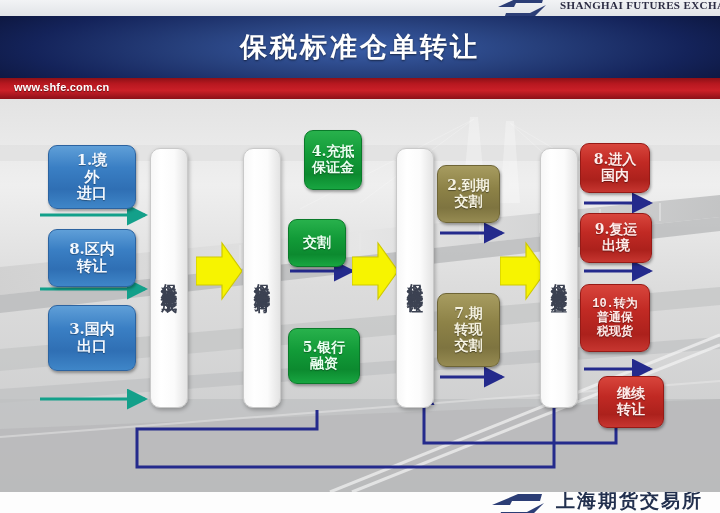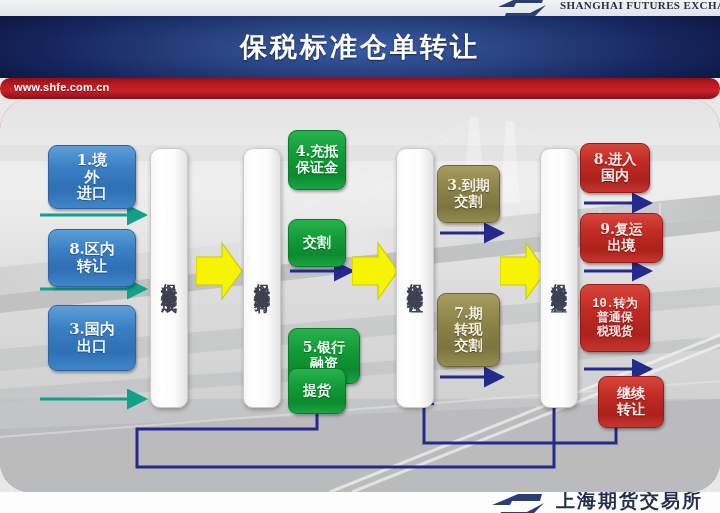--- a/index.html
+++ b/index.html
@@ -42,35 +42,33 @@
     color:#ffffff;
     font-family:"DejaVu Serif","Liberation Serif",serif;
     font-size:27px;font-weight:bold;letter-spacing:3px;
     text-shadow:0 1px 2px rgba(0,0,0,.55);
   }
 
   
   .urlbar{
     position:absolute;left:0;top:78px;width:720px;height:21px;
     background:linear-gradient(to bottom,#8e1016 0%,#b81820 28%,#cb2028 60%,#8c1018 100%);
-    border-radius:10px;
   }
   .urlbar .url{
     position:absolute;left:14px;top:3px;
     color:#ffffff;font-family:"Liberation Sans",sans-serif;
     font-size:11px;font-weight:bold;letter-spacing:.2px;
     text-shadow:0 1px 1px rgba(0,0,0,.5);
   }
 
   
   .canvas{
     position:absolute;left:0;top:99px;width:720px;height:393px;
     overflow:hidden;
     background:#ec4899;
-    border-radius:30px;
   }
   .photo{position:absolute;inset:0;}
   .foot{
     position:absolute;left:0;top:492px;width:720px;height:21px;
     background:#fdfdfd;overflow:hidden;
   }
   .foot .mark2{position:absolute;left:486px;top:-4px;width:64px;height:30px;}
   .foot .cn{
     position:absolute;left:556px;top:-4px;
     font-family:"DejaVu Serif",serif;font-size:19px;font-weight:bold;
@@ -288,36 +286,35 @@
     <div class="pillar" style="left:243px;top:49px;width:38px;height:260px;">
       <span>保税标准仓单持有</span>
     </div>
     <div class="pillar" style="left:396px;top:49px;width:38px;height:260px;">
       <span>保税标准仓单转让</span>
     </div>
     <div class="pillar" style="left:540px;top:49px;width:38px;height:260px;">
       <span>保税标准仓单处置</span>
     </div>
 
-    <div class="node green" style="left:288px;top:31px;width:58px;height:60px;">4.充抵
+    <div class="node green" style="left:304px;top:31px;width:58px;height:60px;">4.充抵
 保证金</div>
     <div class="node green" style="left:288px;top:120px;width:58px;height:48px;">交割</div>
     <div class="node green" style="left:288px;top:201px;width:72px;height:56px;margin-top:28px;">5.银行
 融资</div>
-    <div class="node green" style="left:288px;top:269px;width:58px;height:46px;">提货</div>
-
-    <div class="node olive" style="left:437px;top:66px;width:63px;height:58px;">3.到期
+
+    <div class="node olive" style="left:437px;top:66px;width:63px;height:58px;">2.到期
 交割</div>
     <div class="node olive" style="left:437px;top:194px;width:63px;height:74px;">7.期
 转现
 交割</div>
 
     <div class="node red" style="left:580px;top:44px;width:70px;height:50px;">8.进入
 国内</div>
-    <div class="node red" style="left:580px;top:114px;width:83px;height:50px;">9.复运
+    <div class="node red" style="left:580px;top:114px;width:72px;height:50px;">9.复运
 出境</div>
     <div class="node red small" style="left:580px;top:185px;width:70px;height:68px;">10.转为
 普通保
 税现货</div>
     <div class="node red" style="left:598px;top:277px;width:66px;height:52px;">继续
 转让</div>
 
   </div>
 
   <div class="foot">

